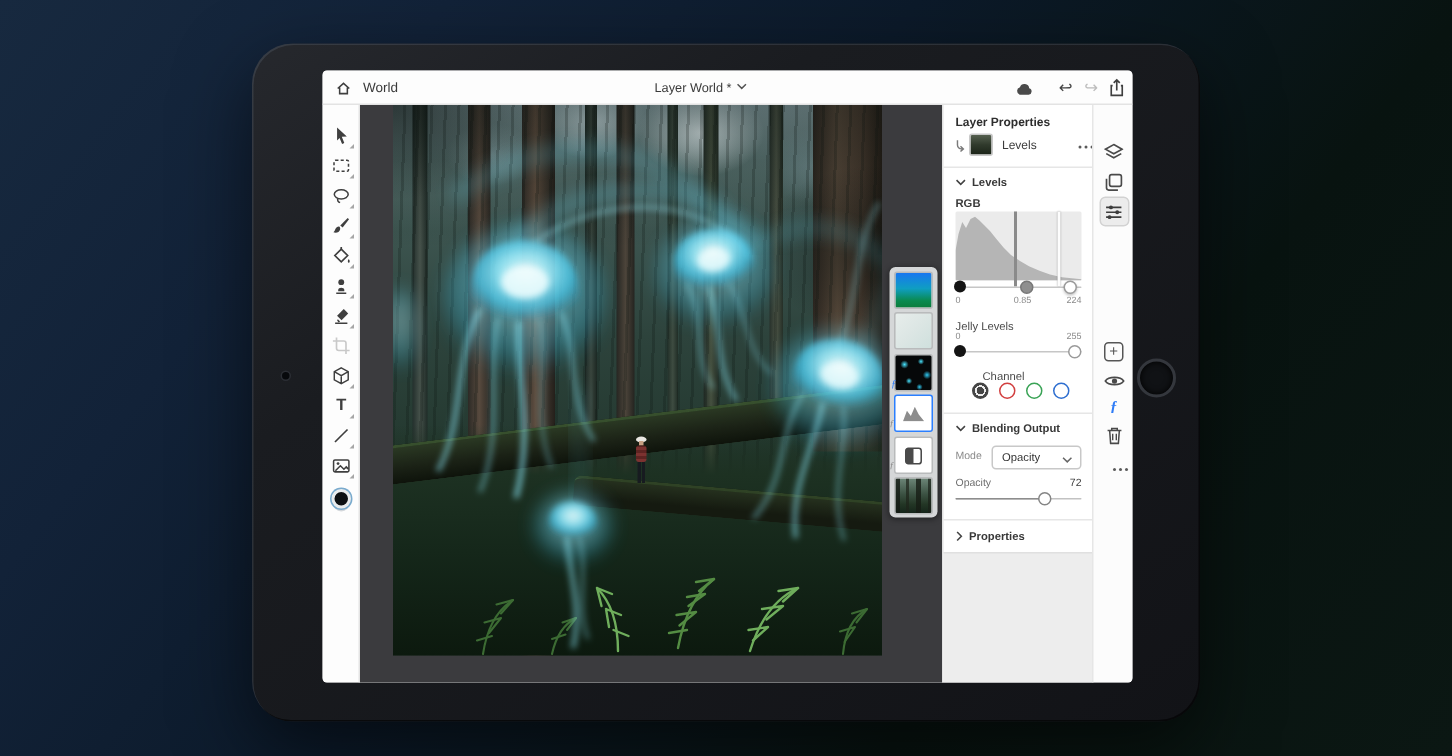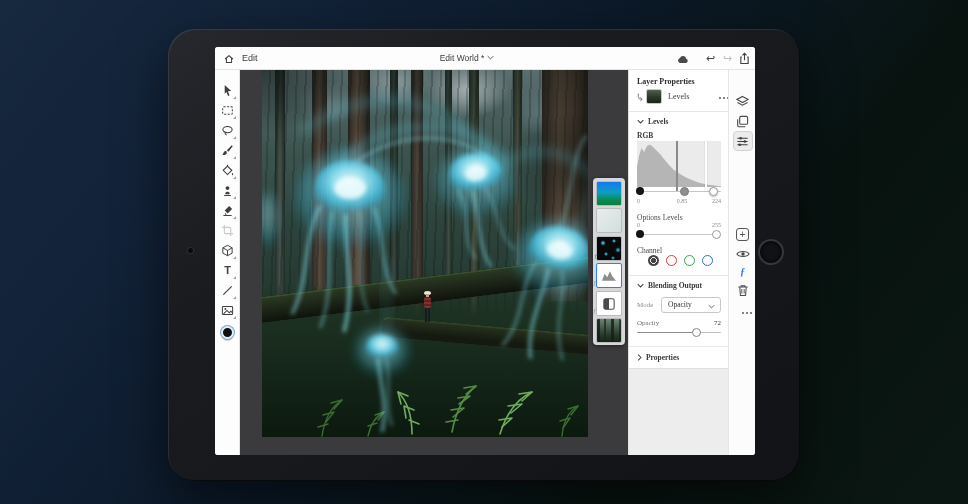--- a/index.html
+++ b/index.html
@@ -95,21 +95,21 @@
   .th-mask { top:113px; display:flex; align-items:center; justify-content:center; }
   .th-photo{ top:140px; background:
       linear-gradient(90deg, rgba(20,26,20,.8) 0 3px, transparent 3px 7px, rgba(30,36,26,.7) 7px 9px, transparent 9px 14px, rgba(22,28,20,.8) 14px 17px, transparent 17px 22px, rgba(26,32,24,.7) 22px 24px, transparent 24px),
       linear-gradient(180deg,#6c8577 0%,#3c5243 45%,#233625 75%,#15251a 100%); }
   .fs-badge { position:absolute; font-style:italic; font-family:"Liberation Serif",serif; }
   .fs-f1 { left:1px; top:74px; font-size:7px; color:#2f7cf6; }
   .fs-f2 { left:0px; top:102px; font-size:6px; color:#8a8a8a; }
   .fs-f3 { left:0px; top:130px; font-size:6px; color:#8a8a8a; }
 
   
-  .panel { position:absolute; left:413px; top:23px; width:100px; height:385px; background:#fff; border-left:1px solid #e2e2e2; z-index:25;font-family:Liberation Serif, serif; }
+  .panel { position:absolute; left:413px; top:23px; width:100px; height:385px; background:#fff; border-left:1px solid #e2e2e2; z-index:25; }
   .pad { position:absolute; left:8px; width:84px; }
   .p-h { font-size:8px; font-weight:bold; color:#2e2e2e; }
   .p-sub { font-size:7.5px; font-weight:bold; color:#383838; }
   .tiny { font-size:6px; color:#8a8a8a; }
   .divider { position:absolute; left:0; width:100px; height:1px; background:#e6e6e6; }
   .layerrow { top:18px; height:18px; }
   .clipic { position:absolute; left:0; top:5px; }
   .lthumb { position:absolute; left:9px; top:1px; width:16px; height:15px; border:1px solid #c9c9c9; border-radius:2px;
     background:linear-gradient(180deg,#55604f 0%,#303a2c 50%,#1b2418 100%); }
   .lname { position:absolute; left:31px; top:4px; font-size:8px; color:#3c3c3c; }
@@ -159,23 +159,23 @@
     <div class="homebtn"></div>
 
     <div class="screen">
 
       <header class="topbar">
         <span class="tb-ic tb-home">
           <svg width="12" height="12" viewBox="0 0 14 14">
               <path d="M2.5 7 L7 3 L11.5 7 M4 6.2 V11 h6 V6.2" fill="none" stroke="#3f3f3f" stroke-width="1.2"></path>
             </svg>
         </span>
-        <span class="tb-edit">Edit</span>
+        <span class="tb-edit">World</span>
         <span class="tb-title">
-          <span>Edit World *</span><svg width="7" height="5" viewBox="0 0 10 6">
+          <span>Layer World *</span><svg width="7" height="5" viewBox="0 0 10 6">
               <path d="M1 1 L5 5 L9 1" fill="none" stroke="#555" stroke-width="1.4"></path>
             </svg>
         </span>
         <span class="tb-ic tb-cloud">
           <svg width="13" height="10" viewBox="0 0 14 11">
               <path d="M4 10 h6.6 a2.4 2.4 0 0 0 .4 -4.7 a3.5 3.5 0 0 0 -6.8 -0.8 a2.9 2.9 0 0 0 -0.2 5.5 Z" fill="#4a4a4a"></path>
             </svg>
         </span>
         <span class="tb-ic tb-undo glyph-undo">↩</span>
         <span class="tb-ic tb-redo glyph-redo">↪</span>
@@ -416,30 +416,30 @@
         <div class="pad track" style="top:120.5px; width:84px;"></div>
         <div class="pad handle h-black" style="left:7px"></div>
         <div class="pad handle h-gray" style="left:51px"></div>
         <div class="pad handle h-white" style="left:80px"></div>
         <div class="pad lv-labels" style="top:128px">
           <span class="tiny">0</span>
           <span class="tiny" style="margin-left:12px">0.85</span>
           <span class="tiny">224</span>
         </div>
 
-        <div class="pad" style="top:143px; font-size:7.5px; color:#4a4a4a;">Options Levels</div>
+        <div class="pad" style="top:143px; font-size:7.5px; color:#4a4a4a;">Jelly Levels</div>
         <div class="pad" style="top:152px; display:flex; justify-content:space-between;">
           <span class="tiny">0</span>
           <span class="tiny">255</span>
         </div>
         <div class="pad track" style="top:163.5px; width:84px;"></div>
         <div class="o-black"></div>
         <div class="o-white"></div>
 
-        <div class="pad" style="top:176px; font-size:7.5px; color:#4a4a4a;">Channel</div>
+        <div class="pad" style="top:176px; font-size:7.5px; color:#4a4a4a;margin-left:18px;">Channel</div>
         <div class="pad chrow">
           <span class="ch ch-rgb"></span>
           <span class="ch ch-r"></span>
           <span class="ch ch-g"></span>
           <span class="ch ch-b"></span>
         </div>
 
         <div class="divider" style="top:205px"></div>
 
         <div class="pad sechead" style="top:211px">

